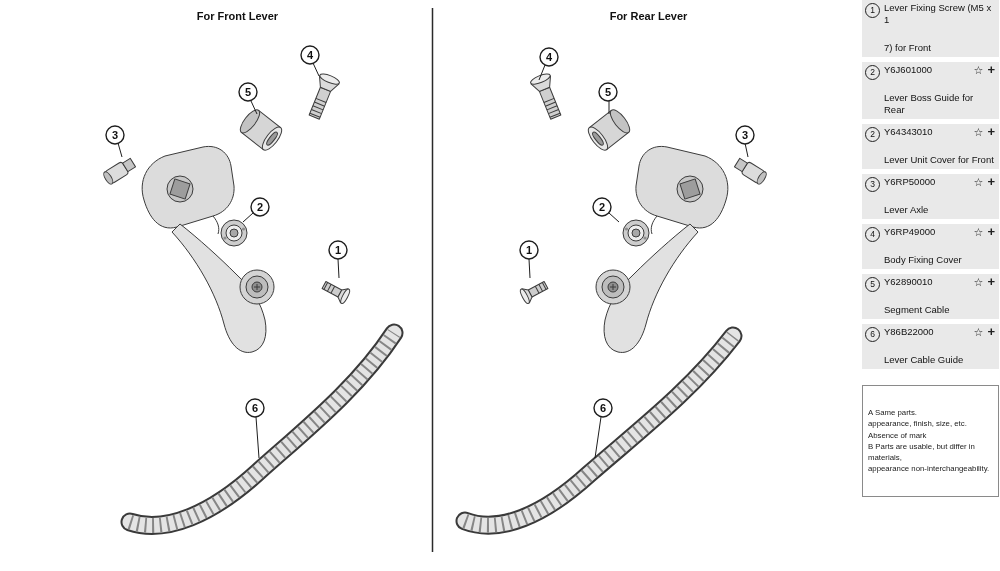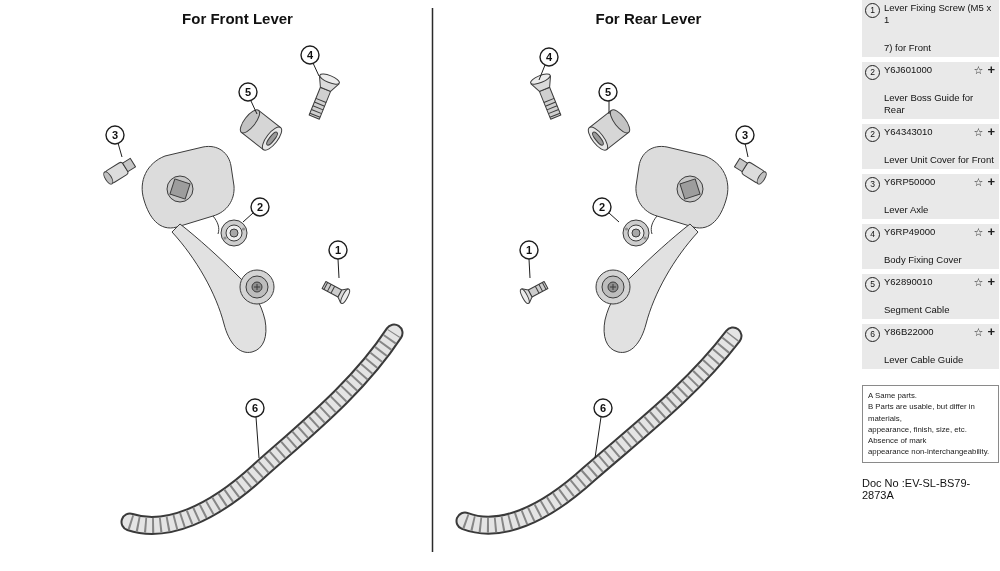--- a/index.html
+++ b/index.html
@@ -5,21 +5,21 @@
   html,body{margin:0;padding:0;}
   body{
     width:1000px;height:571px;position:relative;overflow:hidden;
     background:#ffffff;
     font-family:"Liberation Sans", sans-serif;
     color:#111;
   }
   
   .panel-title{
     position:absolute;top:10px;height:22px;
-    font-size:15px;font-weight:bold;text-align:center;color:#111;
+    font-size:11px;font-weight:bold;text-align:center;color:#111;
   }
   #front-title{left:25px;width:425px;}
   #rear-title{left:436px;width:425px;}
   #diagram-svg{position:absolute;left:0;top:0;}
   svg text.cot{
     font-family:"Liberation Sans", sans-serif;
     font-size:11px;font-weight:bold;fill:#111;text-anchor:middle;
   }
   
   #sidebar{position:absolute;left:862px;top:0;width:137px;}
@@ -33,21 +33,21 @@
     background:transparent;
   }
   .pbody{flex:1;min-width:0;}
   .pline1{display:flex;align-items:center;font-size:9.5px;line-height:12px;color:#111;}
   .pcode{flex:1;}
   .pstar{font-size:11px;line-height:12px;margin-right:4px;color:#222;cursor:pointer;}
   .pplus{font-size:13px;line-height:12px;font-weight:bold;color:#222;cursor:pointer;}
   .pline2{font-size:9.5px;line-height:12px;margin-top:16px;color:#111;}
   #note-box{
     margin-top:16px;border:1px solid #8a8a8a;background:#fff;
-    padding:4px 5px;font-size:7.8px;line-height:1.45;color:#222;
+    padding:21px 5px;font-size:7.8px;line-height:1.45;color:#222;
   }
   #doc-no{margin-top:14px;font-size:11px;color:#111;}
 </style>
 </head>
 <body>
 
 <div class="panel-title" id="front-title">For Front Lever</div>
 <div class="panel-title" id="rear-title">For Rear Lever</div>
 
 <svg id="diagram-svg" width="860" height="560" viewBox="0 0 860 560" xmlns="http://www.w3.org/2000/svg">
@@ -281,19 +281,18 @@
         <span class="pcode">Y86B22000</span>
         <span class="pstar">☆</span>
         <span class="pplus">+</span>
       </div>
       <div class="pline2">Lever Cable Guide</div>
     </div>
   </div>
 
   <div id="note-box">
     <div>A Same parts.</div>
+    <div>appearance, finish, size, etc. Absence of mark</div>
     <div>B Parts are usable, but differ in materials,</div>
-    <div>appearance, finish, size, etc. Absence of mark</div>
     <div>appearance non-interchangeability.</div>
   </div>
 
-  <div id="doc-no">Doc No :EV-SL-BS79-2873A</div>
 </div>
 
 </body></html>

